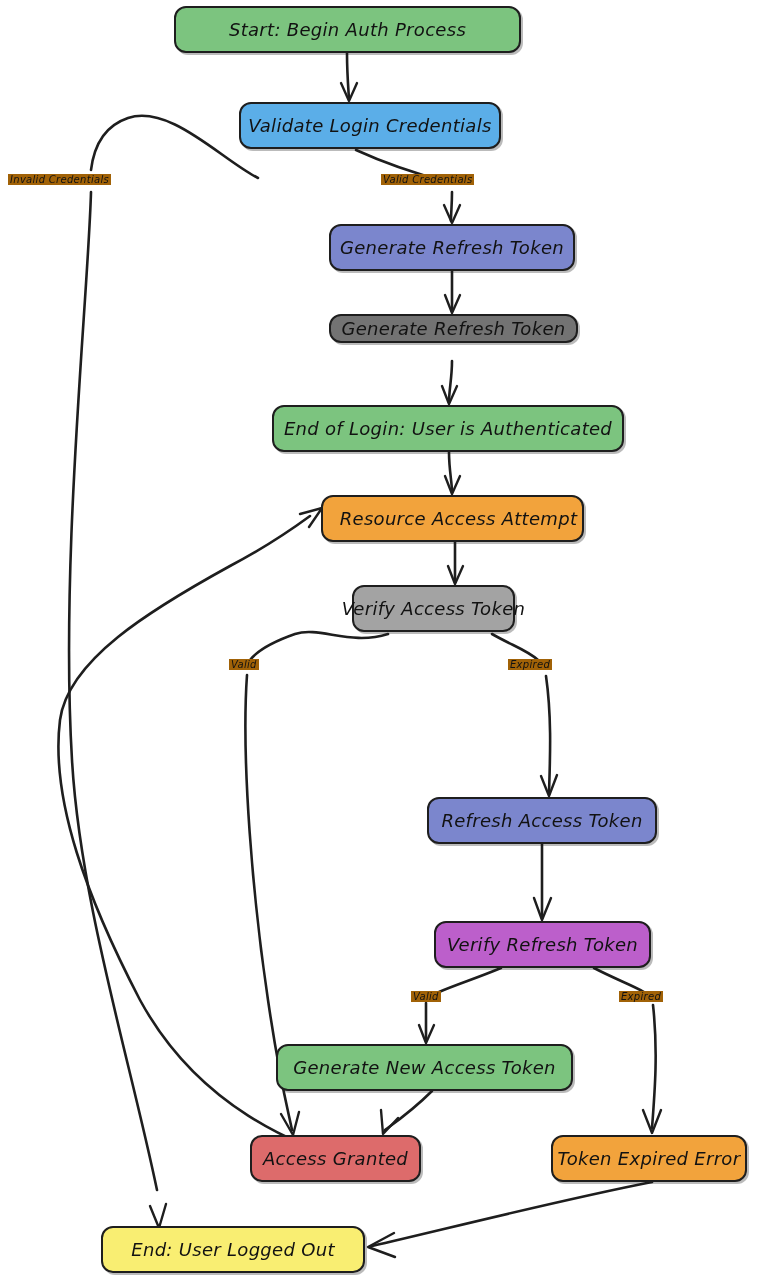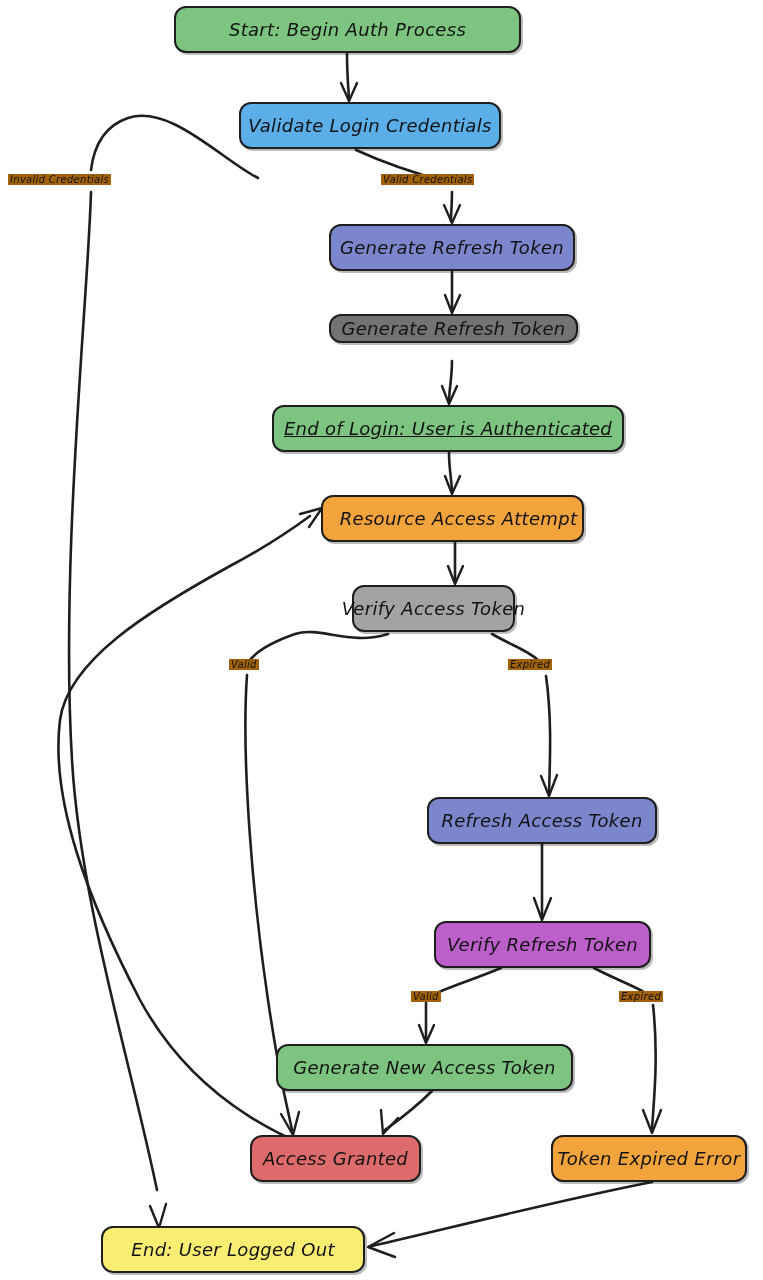--- a/index.html
+++ b/index.html
@@ -111,21 +111,21 @@
   </div>
   <div class="node" style="left: 219px; top: 102px; width: 262px; height: 47px; background: rgb(91, 174, 232); margin-left: 20px;">
     <span>Validate Login Credentials</span>
   </div>
   <div class="node" style="left: 329px; top: 224px; width: 246px; height: 47px; background: rgb(123, 134, 205);">
     <span>Generate Refresh Token</span>
   </div>
   <div class="node" style="left: 329px; top: 314px; width: 249px; height: 29px; background: #737373;">
     <span>Generate Refresh Token</span>
   </div>
-  <div class="node" style="left: 272px; top: 405px; width: 352px; height: 47px; background: rgb(124, 196, 127); text-decoration: underline;">
+  <div class="node" style="left: 272px; top: 405px; width: 352px; height: 47px; background: rgb(124, 196, 127);">
     <span>End of Login: User is Authenticated</span>
   </div>
   <div class="node" style="left: 321px; top: 495px; width: 263px; height: 47px; background: rgb(242, 163, 60); padding-left: 12px;">
     <span>Resource Access Attempt</span>
   </div>
   <div class="node" style="left: 352px; top: 585px; width: 163px; height: 47px; background: #a3a3a3;">
     <span>Verify Access Token</span>
   </div>
   <div class="node" style="left: 427px; top: 797px; width: 230px; height: 47px; background: rgb(123, 134, 205);">
     <span>Refresh Access Token</span>

